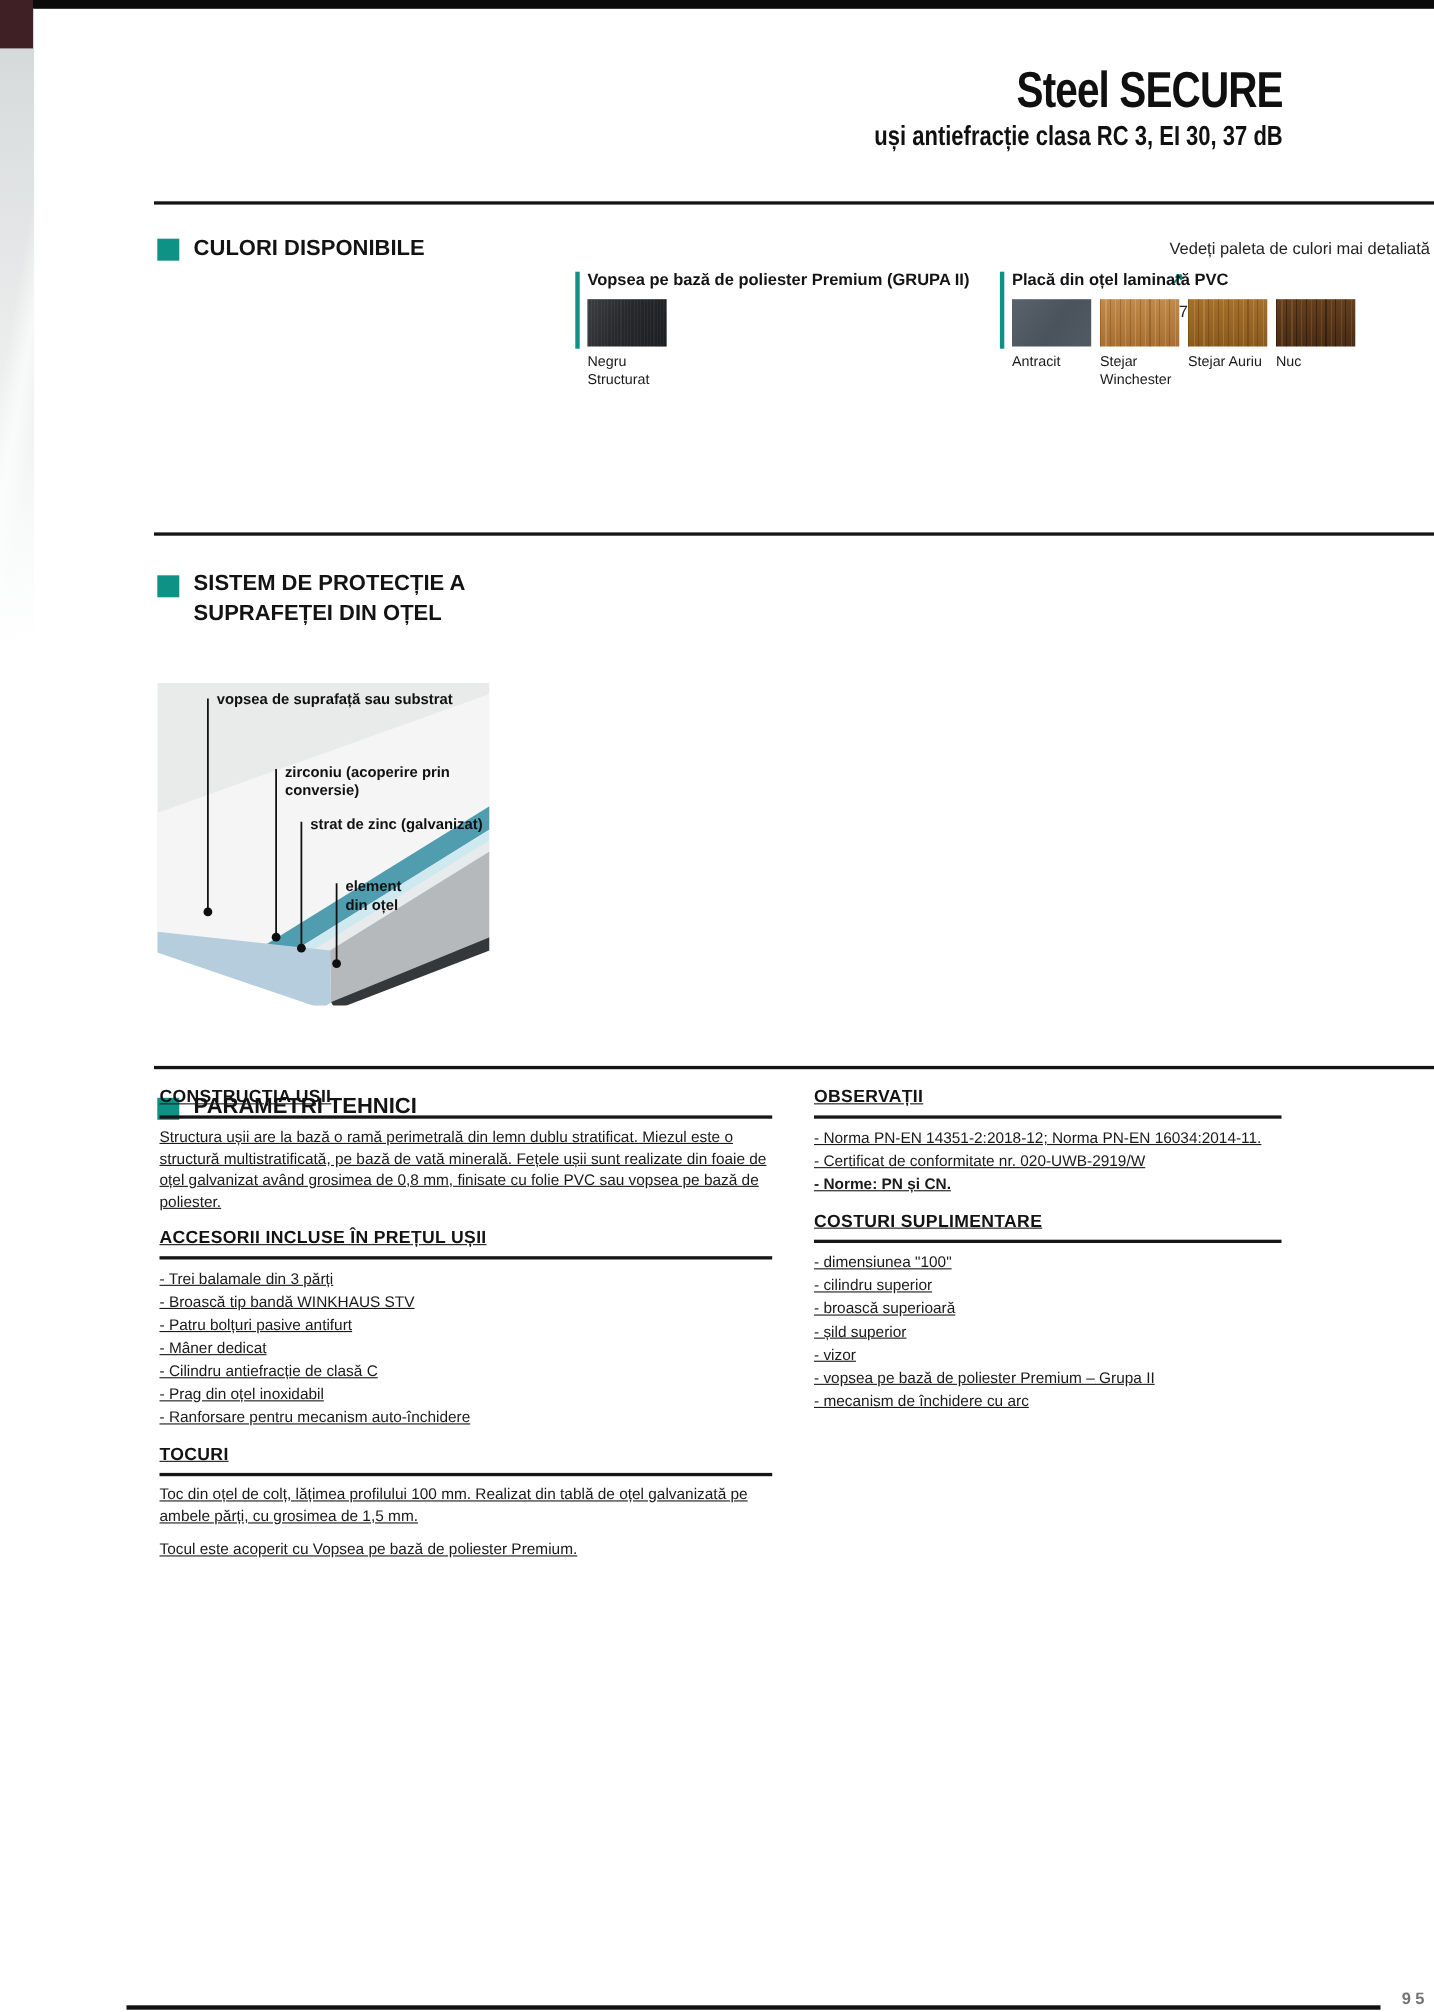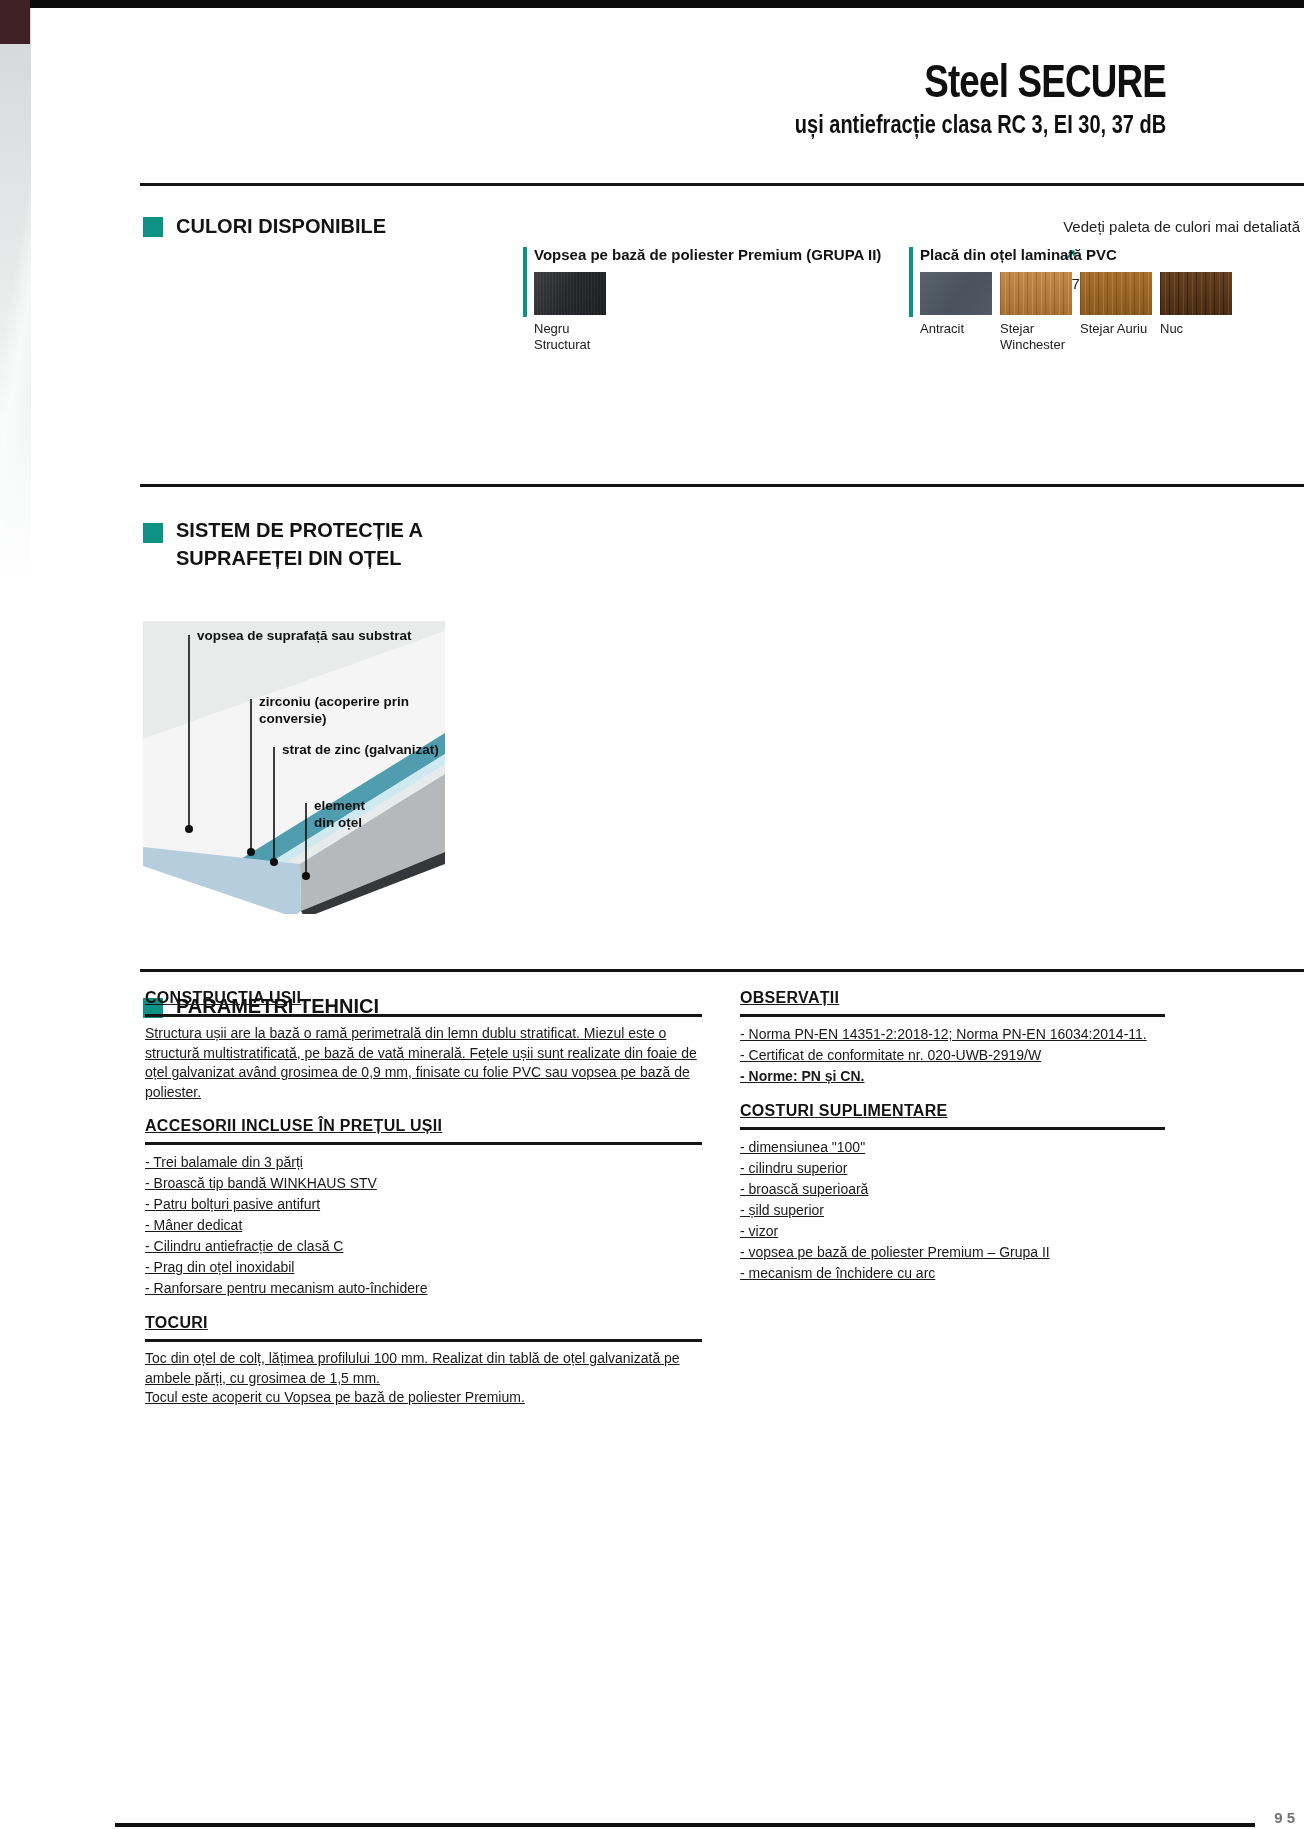--- a/index.html
+++ b/index.html
@@ -78,21 +78,21 @@
 
   
   .col { position:absolute; top:989px;text-decoration:underline; }
   .col-left { left:145px; width:557px; }
   .col-right { left:740px; width:425px; }
   .sub-block { margin-top:0; }
   .sub-block + .sub-block { margin-top:15px; }
   .sub-title { font-size:16px; font-weight:bold; color:#131313; letter-spacing:.3px;
                padding-bottom:7px; border-bottom:3px solid #161616; }
   .sub-body { margin-top:7px; font-size:14px; line-height:19.5px; color:#1a1a1a; }
-  .sub-body p + p { margin-top:0; }
+  .sub-body p + p { margin-top:11px; }
   .sub-list { margin-top:7px; font-size:14px; line-height:21px; color:#1a1a1a; }
   .sub-list .bold { font-weight:bold; }
 
   
   .bottom-rule { position:absolute; left:115px; width:1140px; bottom:2px; height:4px; background:#101010; }
   .page-number { position:absolute; right:5px; bottom:3px; font-size:15px; font-weight:bold; letter-spacing:4px; color:#737373; }
 </style>
 </head>
 <body>
 
@@ -187,21 +187,21 @@
     <div class="dg-label l3">strat de zinc (galvanizat)</div>
     <div class="dg-label l4">element din oțel</div>
   </div>
 
   <div class="sec-marker" style="left:143px; top:998px;"></div>
   <div class="sec-heading" style="left:176px; top:995px;">PARAMETRI TEHNICI</div>
 
   <div class="col col-left">
     <div class="sub-block">
       <div class="sub-title">CONSTRUCȚIA UȘII</div>
-      <div class="sub-body">Structura ușii are la bază o ramă perimetrală din lemn dublu stratificat. Miezul este o structură multistratificată, pe bază de vată minerală. Fețele ușii sunt realizate din foaie de oțel galvanizat având grosimea de 0,9 mm, finisate cu folie PVC sau vopsea pe bază de poliester.</div>
+      <div class="sub-body">Structura ușii are la bază o ramă perimetrală din lemn dublu stratificat. Miezul este o structură multistratificată, pe bază de vată minerală. Fețele ușii sunt realizate din foaie de oțel galvanizat având grosimea de 0,8 mm, finisate cu folie PVC sau vopsea pe bază de poliester.</div>
     </div>
     <div class="sub-block">
       <div class="sub-title">ACCESORII INCLUSE ÎN PREȚUL UȘII</div>
       <div class="sub-list">
         <div>- Trei balamale din 3 părți</div>
         <div>- Broască tip bandă WINKHAUS STV</div>
         <div>- Patru bolțuri pasive antifurt</div>
         <div>- Mâner dedicat</div>
         <div>- Cilindru antiefracție de clasă C</div>
         <div>- Prag din oțel inoxidabil</div>

